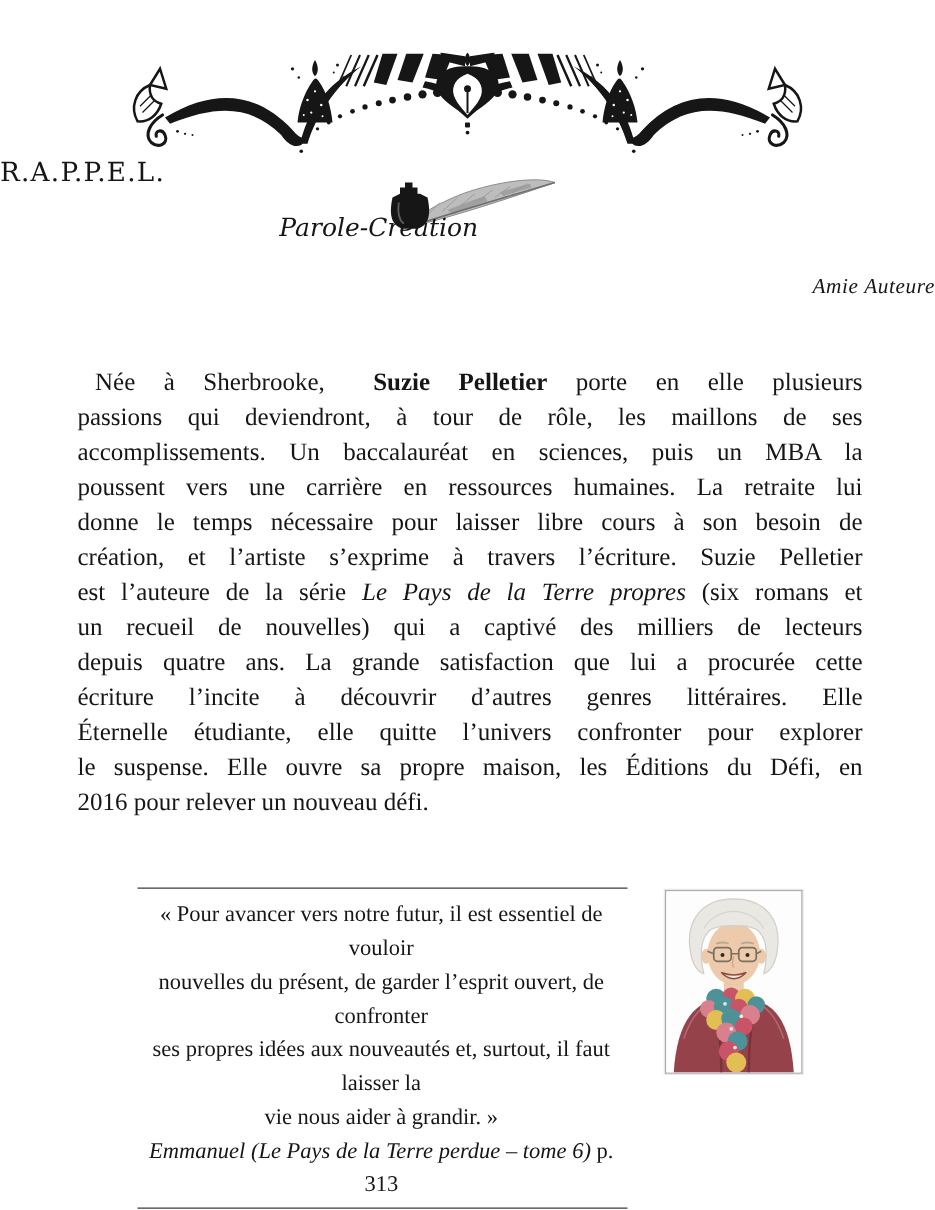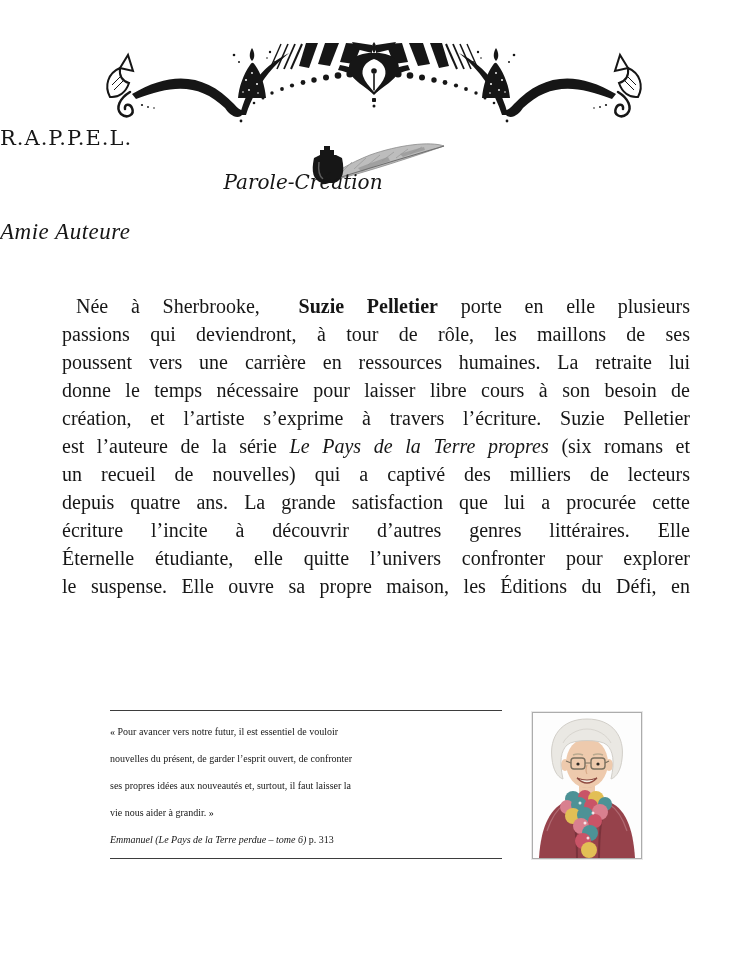--- a/index.html
+++ b/index.html
@@ -9,34 +9,34 @@
   .ornament{position:absolute;left:100px;top:42px;}
 
   .org-name{position:absolute;top:114px;left:0;width:748px;text-align:left;
     font-family:"DejaVu Serif",serif;font-size:21px;letter-spacing:1px;margin-top:12px;}
 
   .logo{position:absolute;top:138px;left:296px;}
 
   .org-subtitle{position:absolute;top:170px;left:0;width:606px;text-align:center;
     font-family:"DejaVu Serif",serif;font-style:italic;font-size:20px;}
 
-  .page-title{position:absolute;top:219px;left:0;width:748px;text-align:left;
-    font-size:23px;font-style:italic;letter-spacing:0.5px;}
+  .page-title{position:absolute;top:219px;left:0;width:748px;text-align:right;
+    font-size:17px;font-style:italic;letter-spacing:0.5px;}
 
   .article{position:absolute;top:292px;left:62px;width:628px;font-size:20px;}
   .article .line{height:28px;line-height:28px;text-align:justify;text-align-last:justify;white-space:nowrap;}
   .article .line.indent{padding-left:14px;}
   .article .line.last{text-align-last:left;}
   .b{font-weight:bold;margin-left:16px;}
   .i{font-style:italic;}
 
   .quote{position:absolute;left:110px;top:710px;width:390px;
     border-top:1.5px solid var(--rule,#3d3d3d);border-bottom:1.5px solid var(--rule,#3d3d3d);
     padding:7px 2px 5px 0;}
-  .quote-line,.quote-attribution{font-size:10px;line-height:27px;text-align:left;}
+  .quote-line,.quote-attribution{font-size:18px;line-height:27px;text-align:center;}
 
   .photo{position:absolute;left:532px;top:712px;width:108px;height:145px;background:#fff;
     border:1px solid var(--frame,#acacac);box-shadow:0 0 0 1px #e8e8e8;}
 
   .jacket{fill:var(--jacket,#96424b);}
   .jacketDark{stroke:var(--jacket_dark,#7a333c);}
   .hairC{fill:var(--hair,#eae8e3);}
   .skinC{fill:var(--skin,#eecaad);}
   .sc1{fill:var(--scarf1,#4d9296);} .sc2{fill:var(--scarf2,#c95467);}
   .sc3{fill:var(--scarf3,#e2bf55);} .sc4{fill:var(--scarf4,#d9808f);}
@@ -118,29 +118,31 @@
     <path d="M23,24 C22,32 23,38 27,41" stroke="#5c5c5c" stroke-width="1.5" fill="none"></path>
   </svg>
 
   <div class="org-subtitle">Parole-Création</div>
 
   <div class="page-title">Amie Auteure</div>
 
   <div class="article">
       <div class="line indent"><span>Née à Sherbrooke, </span><span class="b">Suzie Pelletier</span><span> porte en elle plusieurs</span></div>
       <div class="line"><span>passions qui deviendront, à tour de rôle, les maillons de ses</span></div>
+      <div class="line"><span>accomplissements. Un baccalauréat en sciences, puis un MBA la</span></div>
       <div class="line"><span>poussent vers une carrière en ressources humaines. La retraite lui</span></div>
       <div class="line"><span>donne le temps nécessaire pour laisser libre cours à son besoin de</span></div>
       <div class="line"><span>création, et l’artiste s’exprime à travers l’écriture. Suzie Pelletier</span></div>
       <div class="line"><span>est l’auteure de la série </span><span class="i">Le Pays de la Terre propres</span><span> (six romans et</span></div>
       <div class="line"><span>un recueil de nouvelles) qui a captivé des milliers de lecteurs</span></div>
       <div class="line"><span>depuis quatre ans. La grande satisfaction que lui a procurée cette</span></div>
       <div class="line"><span>écriture l’incite à découvrir d’autres genres littéraires. Elle</span></div>
       <div class="line"><span>Éternelle étudiante, elle quitte l’univers confronter pour explorer</span></div>
       <div class="line"><span>le suspense. Elle ouvre sa propre maison, les Éditions du Défi, en</span></div>
+      <div class="line last"><span>2016 pour relever un nouveau défi.</span></div>
     </div>
 
   <div class="quote">
     <div>
         <div class="quote-line">« Pour avancer vers notre futur, il est essentiel de vouloir</div>
         <div class="quote-line">nouvelles du présent, de garder l’esprit ouvert, de confronter</div>
         <div class="quote-line">ses propres idées aux nouveautés et, surtout, il faut laisser la</div>
         <div class="quote-line">vie nous aider à grandir. »</div>
       </div>
     <div class="quote-attribution"><span class="i">Emmanuel (Le Pays de la Terre perdue – tome 6)</span><span> p. 313</span></div>

